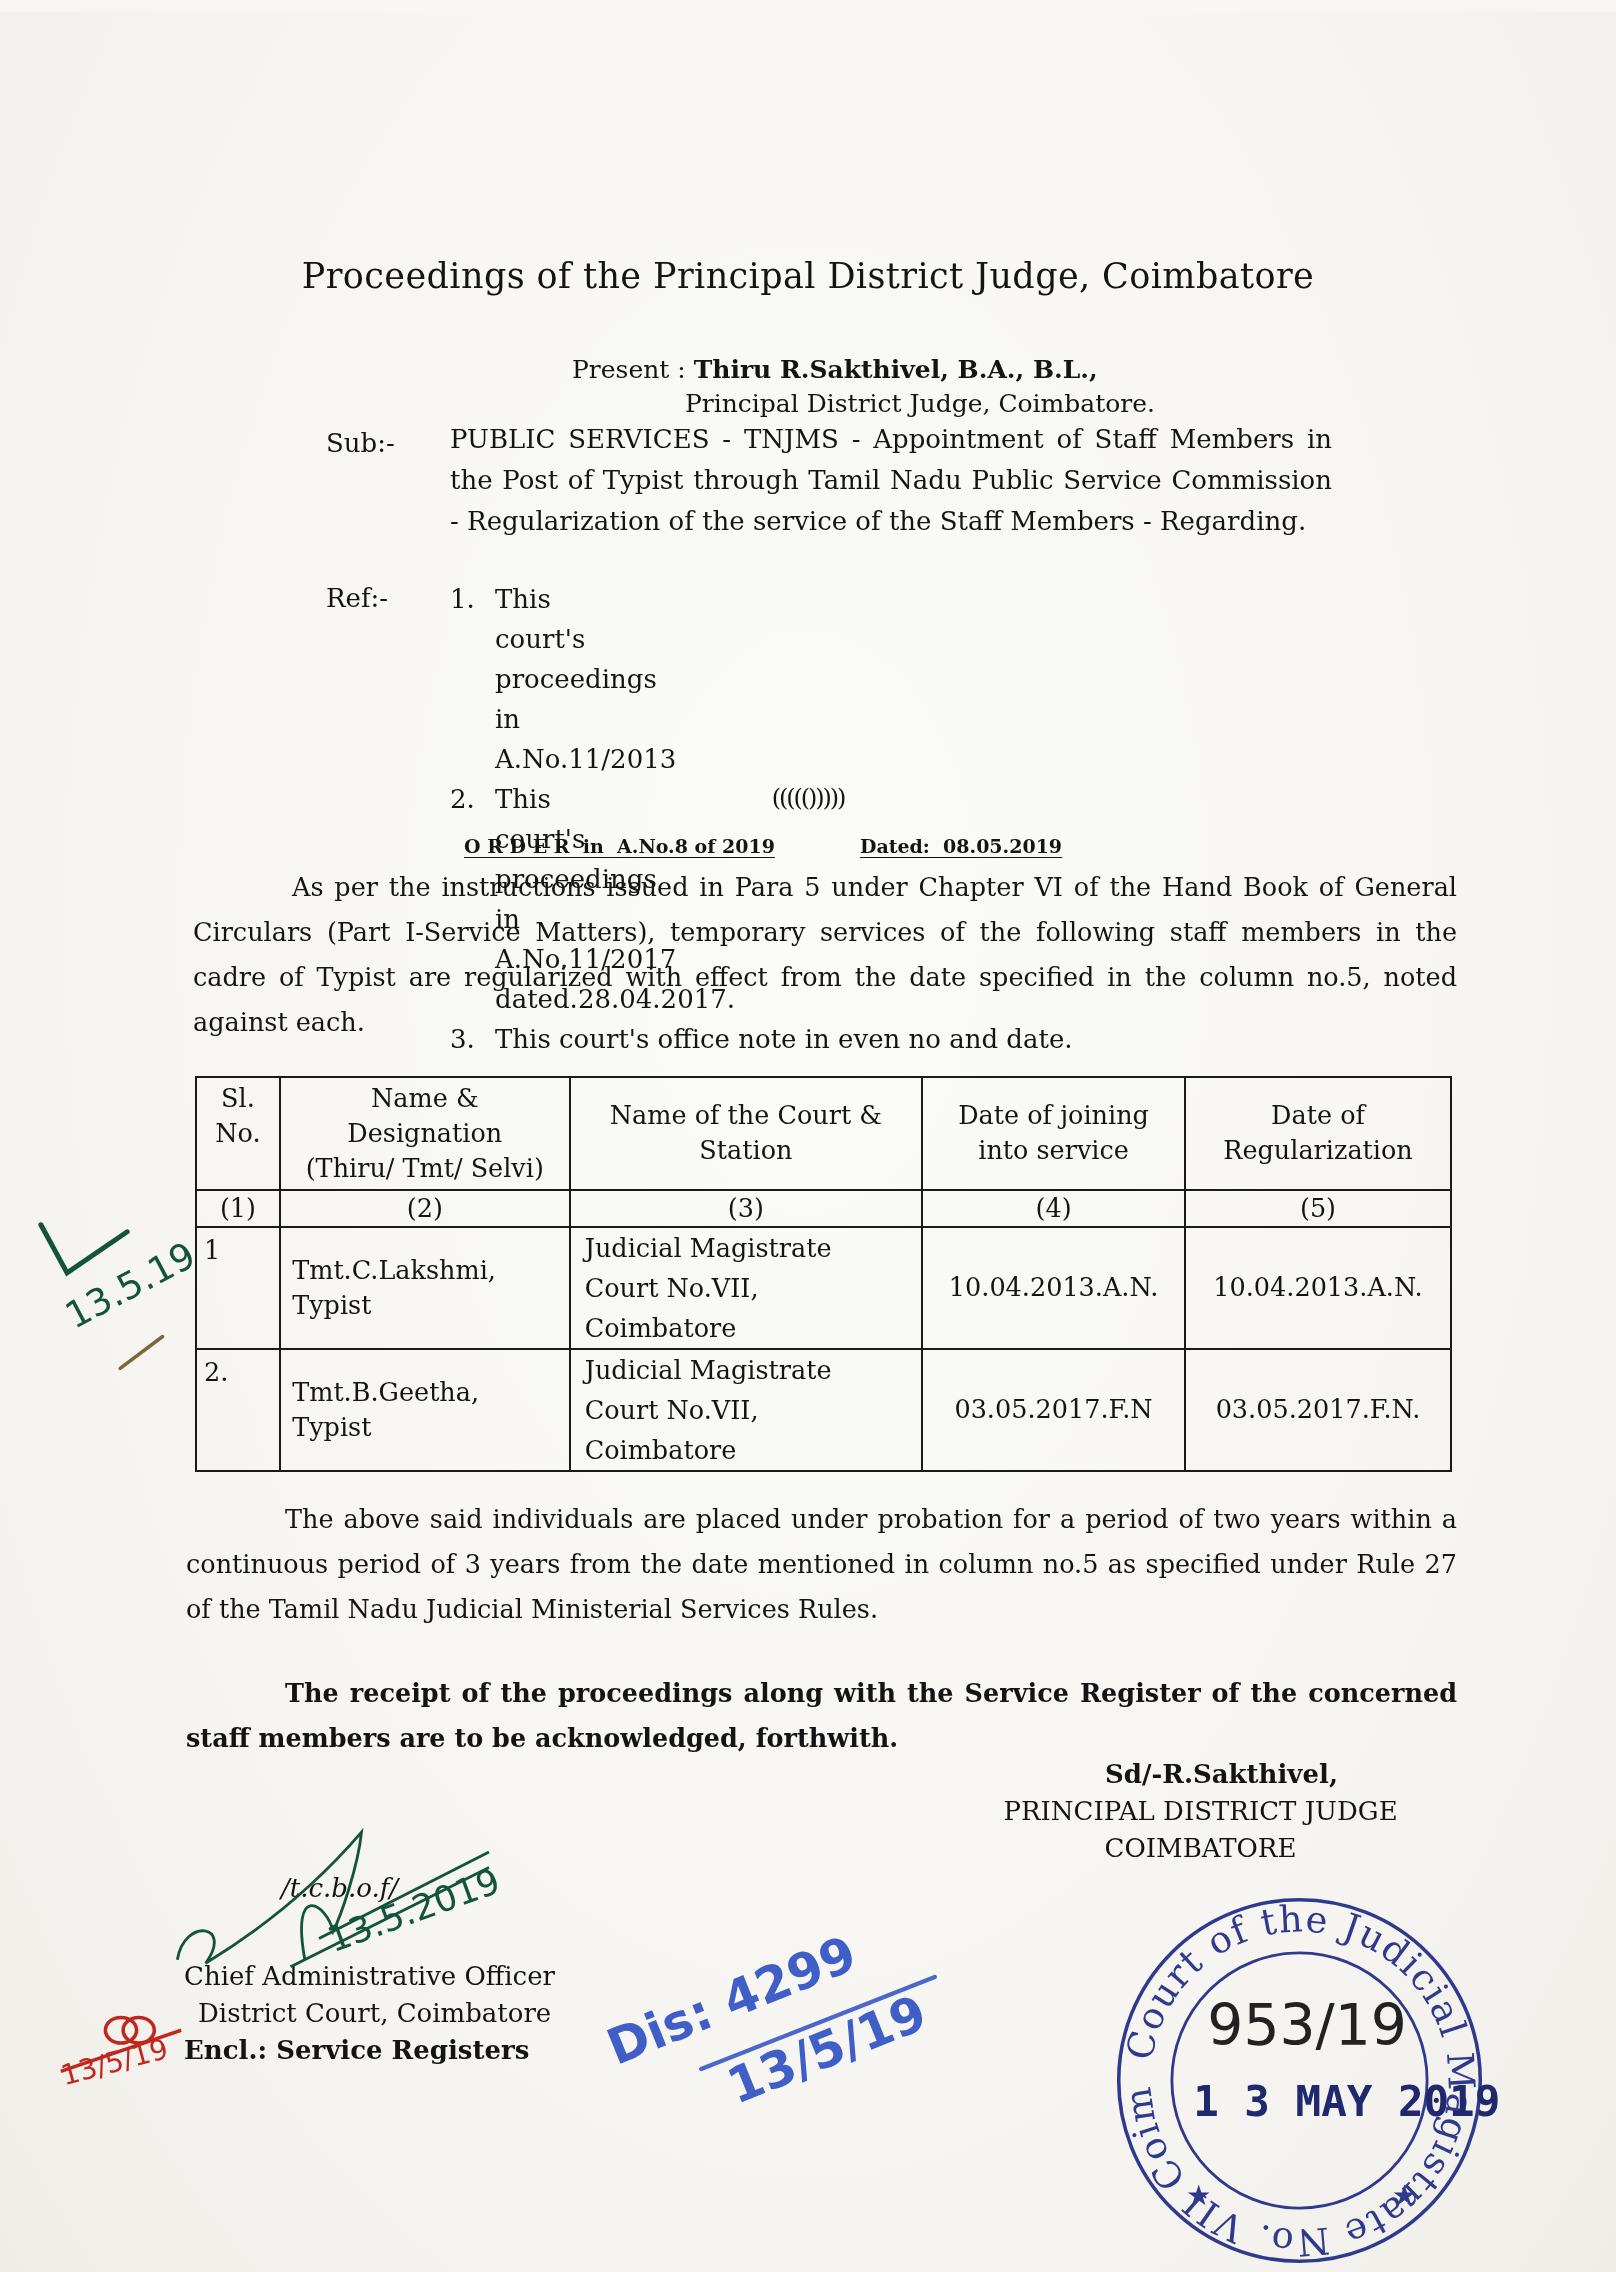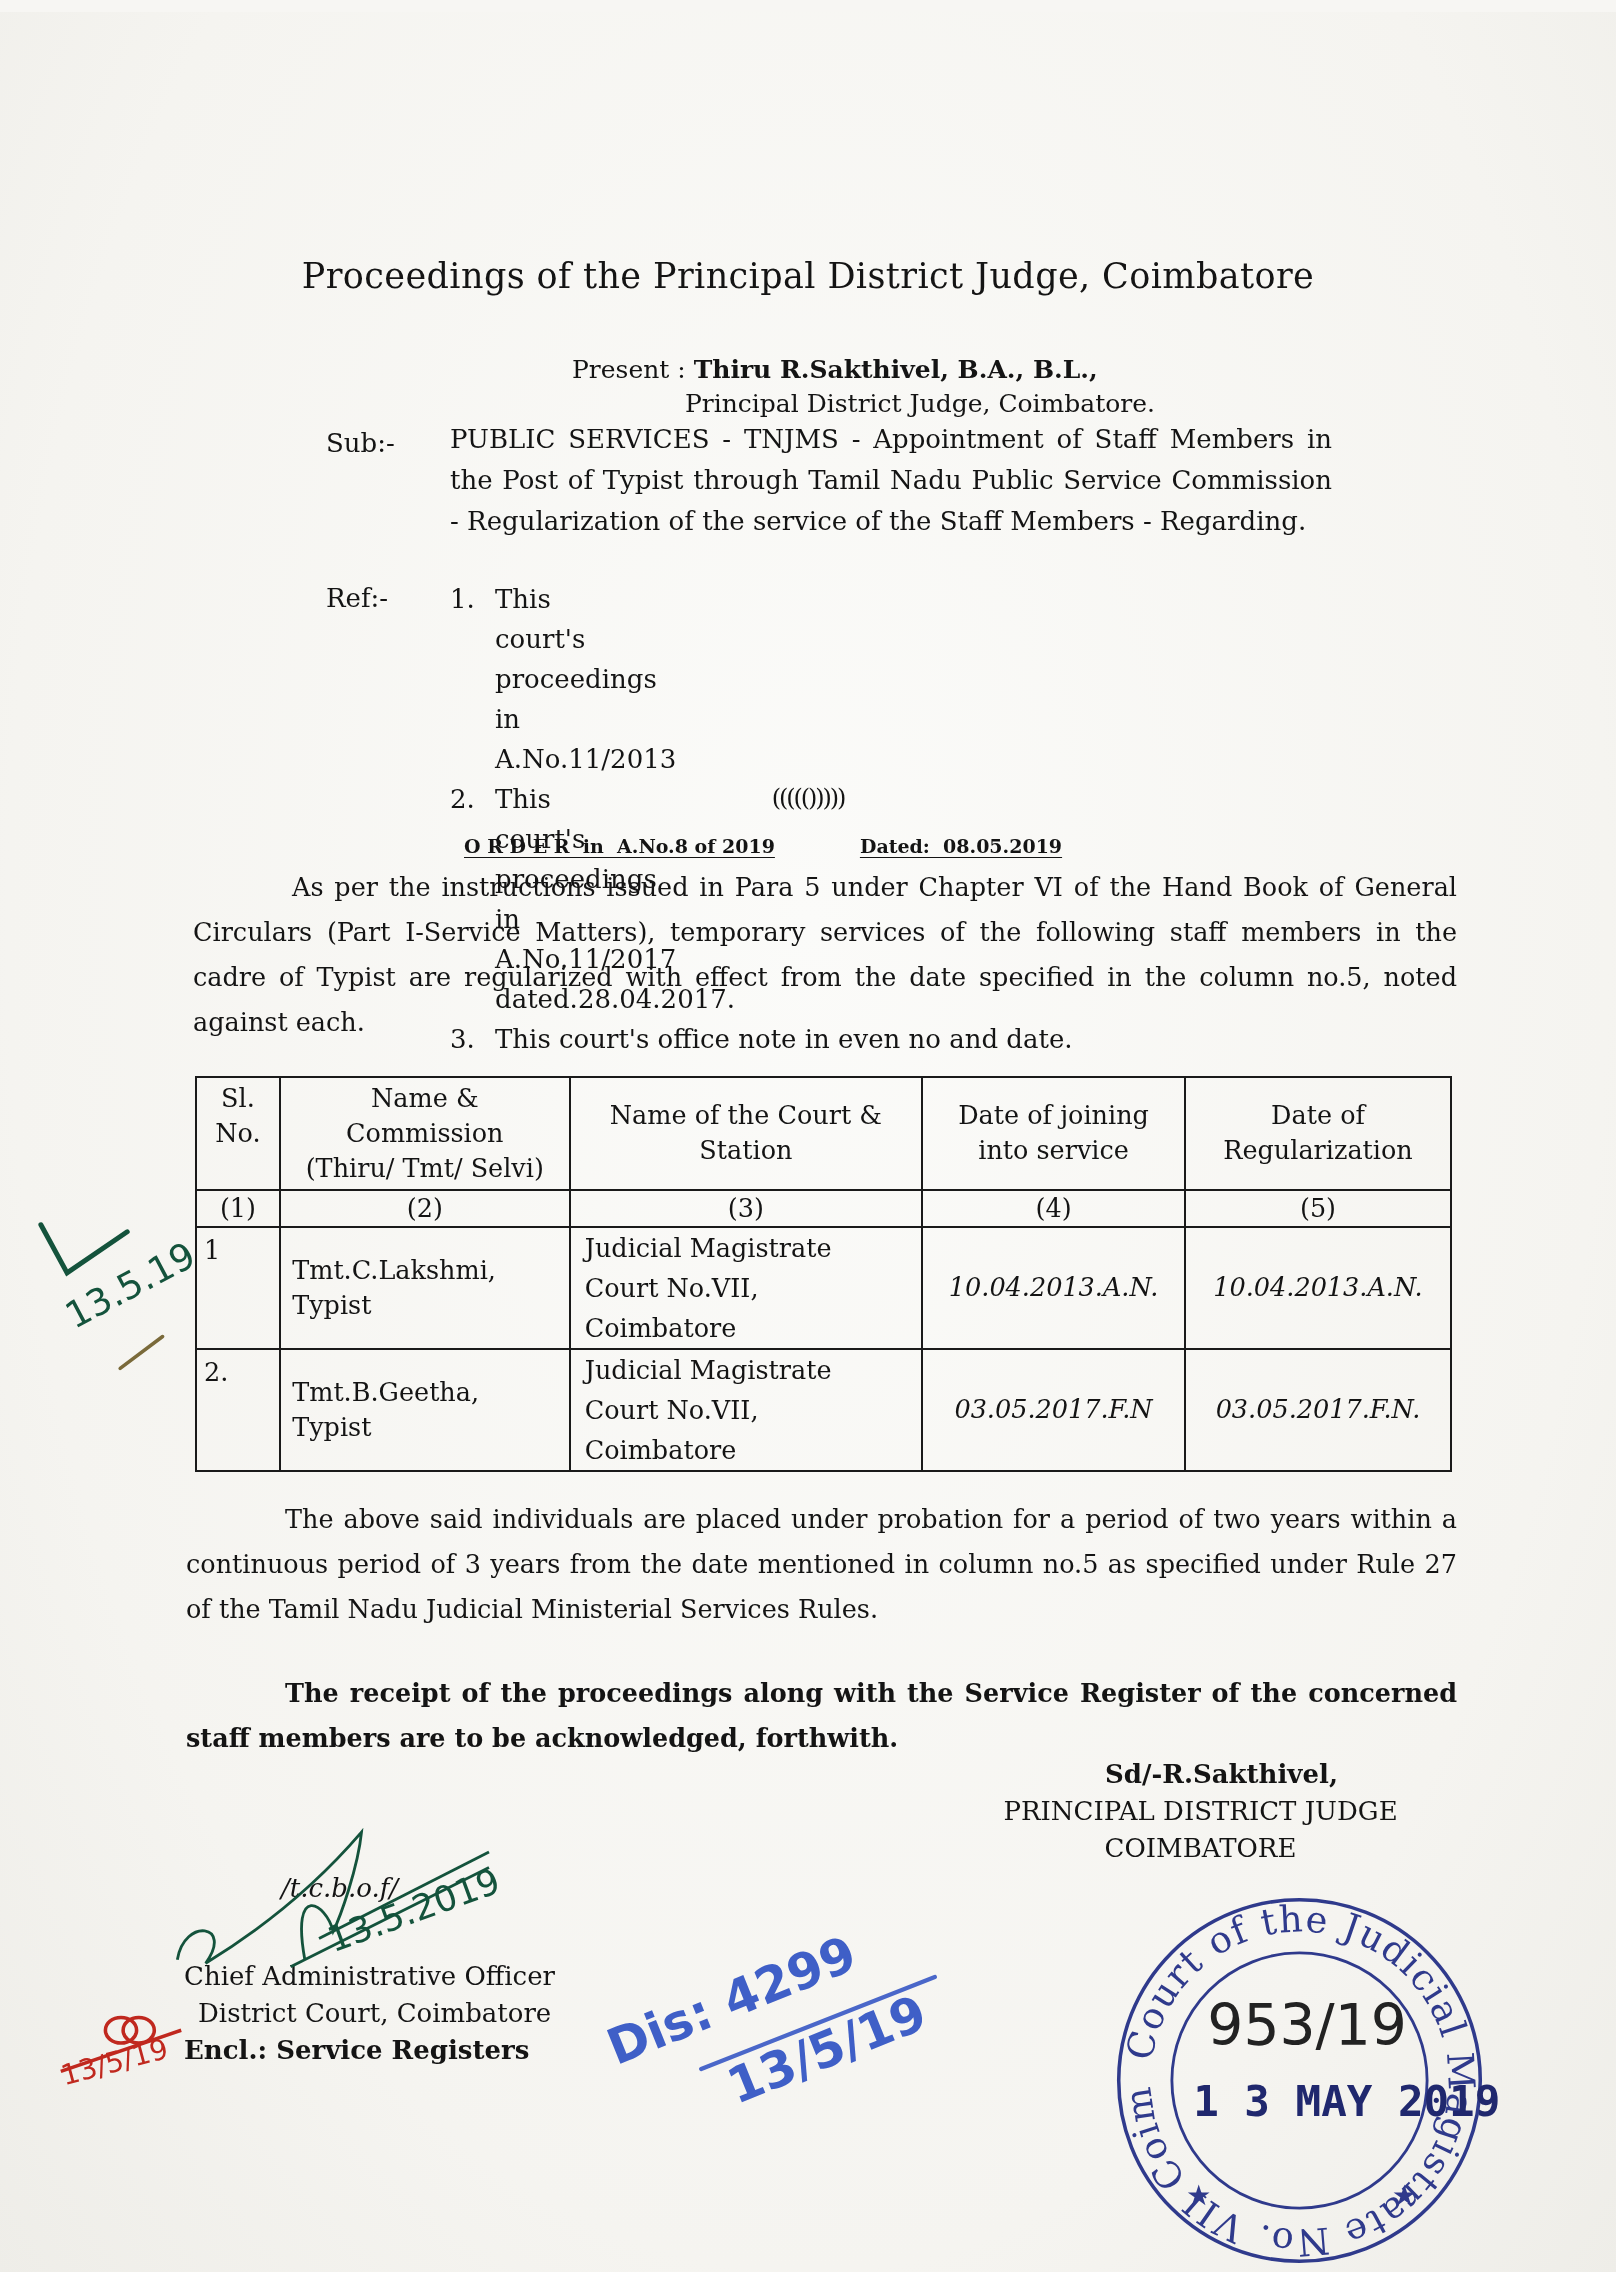--- a/index.html
+++ b/index.html
@@ -73,21 +73,21 @@
     border: 2.1px solid #1a1a1a;
     font-weight: normal;
     vertical-align: middle;
   }
   table.staff th { text-align: center; padding: 2.8px 4.2px; }
   table.staff .hdr-row th { height: 108px; }
   table.staff .num-row td { text-align: center; height: 37px; line-height: 28px; }
   table.staff .data-row td { height: 120px; padding: 0 11.3px; }
   table.staff .data-row td.sl { vertical-align: top; padding: 5.7px 7px; }
   table.staff .data-row td.court { line-height: 40px; padding-left: 14px; }
-  table.staff .data-row td.date { text-align: center; white-space: nowrap; padding: 0 20px; font-style: italic; }
+  table.staff .data-row td.date { text-align: center; white-space: nowrap; padding: 0 20px; }
 
   .signoff { left: 988px; top: 1744px; width: 425px; text-align: center; font-size: 26px; line-height: 37px; }
   .signoff .sd { font-weight: bold; padding-left: 42px; }
 
   .cao { left: 184px; top: 1946px; font-size: 26px; line-height: 37px; }
   .cao .l1 { padding-left: 0; }
   .cao .l2 { padding-left: 14px; }
   .cao .l3 { font-weight: bold; }
   .tcbof { left: 281px; top: 1861px; font-size: 26px; font-style: italic; }
 
@@ -163,21 +163,21 @@
     </colgroup>
     <tbody>
         <tr class="hdr-row">
       <th>
         <div>Sl.</div>
         <div>No.</div>
         <div>&nbsp;</div>
       </th>
       <th>
         <div>Name &amp;</div>
-        <div>Commission</div>
+        <div>Designation</div>
         <div>(Thiru/ Tmt/ Selvi)</div>
       </th>
       <th>
         <div>Name of the Court &amp;</div>
         <div>Station</div>
       </th>
       <th>
         <div>Date of joining</div>
         <div>into service</div>
       </th>

